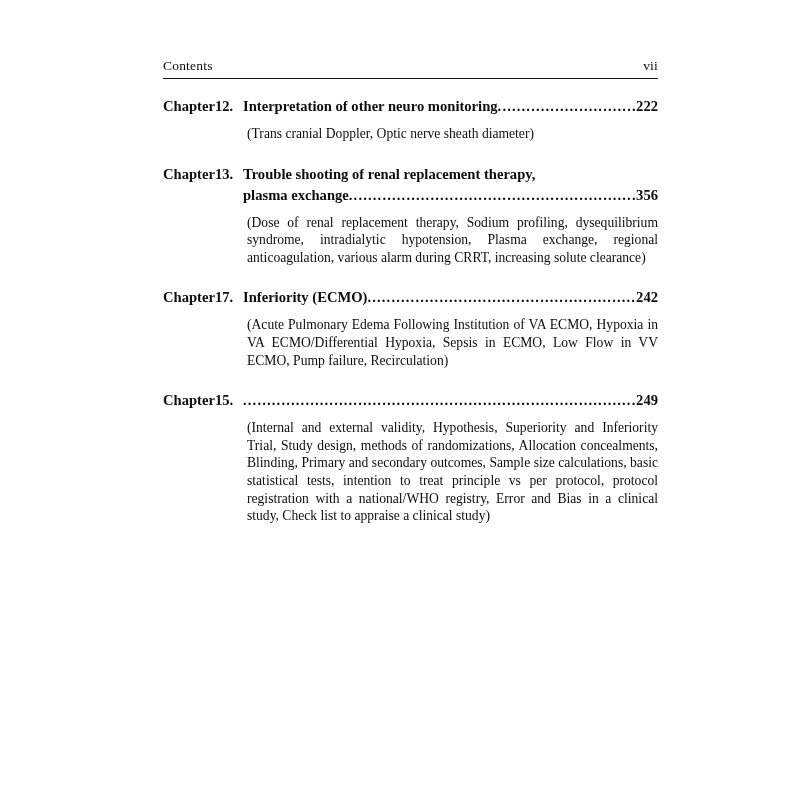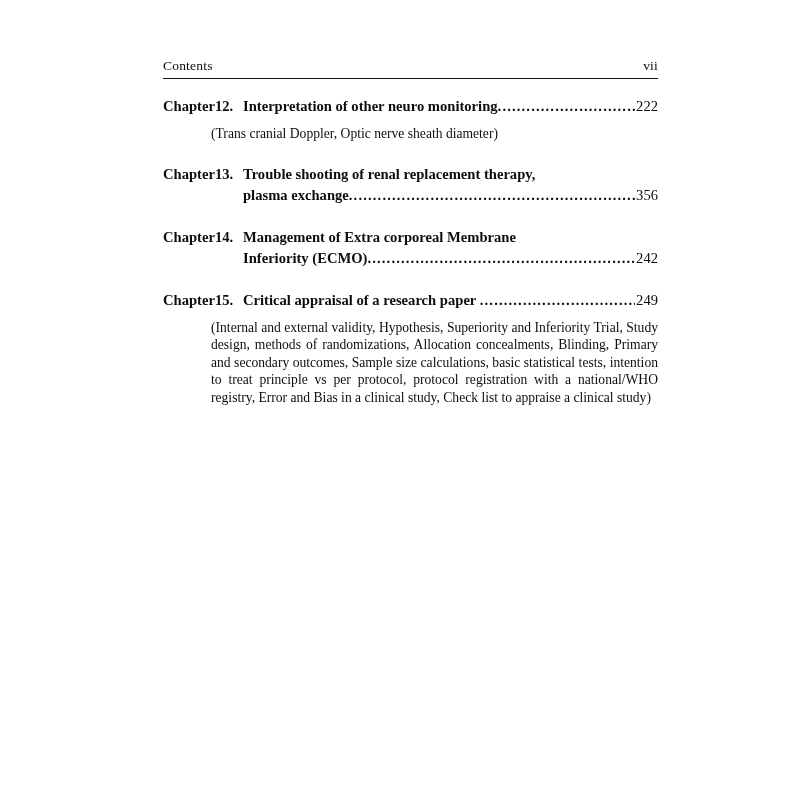--- a/index.html
+++ b/index.html
@@ -100,26 +100,26 @@
     white-space: nowrap;
     min-width: 0;
     letter-spacing: 1.15px;
     font-weight: bold;
     transform: translateY(-0.5px);
   }
   .page-num {
     flex: 0 0 auto;
     padding-left: 1px;
     white-space: nowrap;
-    font-weight: normal;
+    font-weight: bold;
   }
 
   
   .entry-desc {
-    margin-left: 48px;
+    margin-left: 84px;
     margin-top: 8px;
     font-size: 13.6px;
     line-height: 17.6px;
     text-align: justify;
     text-justify: inter-word;
     font-weight: normal;
     hyphens: none;
   }
   .entry-desc.no-justify { text-align: left; }
 </style>
@@ -158,46 +158,46 @@
           </div>
           <div class="chap-title-wrap">
             <div class="title-line"><span class="title-text">Trouble shooting of renal replacement therapy,</span></div>
             <div class="title-line leader-line">
               <span class="title-text">plasma exchange</span>
               <span class="leader">...........................................................................................................................................................</span>
               <span class="page-num">356</span>
             </div>
           </div>
         </div>
-      </div>
-      <div class="entry">
-        <div class="entry-head">
-          <div class="chap-label">
-            <span class="cl-word">Chapter</span>
-            <span class="cl-num">14.</span>
-          </div>
-          <div class="chap-title-wrap">
-            <div class="title-line"><span class="title-text">Management of Extra corporeal Membrane</span></div>
+        <div class="entry-desc">(Dose of renal replacement therapy, Sodium profiling, dysequilibrium syndrome, intradialytic hypotension, Plasma exchange, regional anticoagulation, various alarm during CRRT, increasing solute clearance)</div>
+      </div>
+      <div class="entry">
+        <div class="entry-head">
+          <div class="chap-label">
+            <span class="cl-word">Chapter</span>
+            <span class="cl-num">17.</span>
+          </div>
+          <div class="chap-title-wrap">
             <div class="title-line leader-line">
               <span class="title-text">Inferiority (ECMO)</span>
               <span class="leader">...........................................................................................................................................................</span>
               <span class="page-num">242</span>
             </div>
           </div>
         </div>
+        <div class="entry-desc">(Acute Pulmonary Edema Following Institution of VA ECMO, Hypoxia in VA ECMO/Differential Hypoxia, Sepsis in ECMO, Low Flow in VV ECMO, Pump failure, Recirculation)</div>
       </div>
       <div class="entry">
         <div class="entry-head">
           <div class="chap-label">
             <span class="cl-word">Chapter</span>
             <span class="cl-num">15.</span>
           </div>
           <div class="chap-title-wrap">
             <div class="title-line leader-line">
-              <span class="title-text">Critical appraisal of a research paper </span>
               <span class="leader">...........................................................................................................................................................</span>
               <span class="page-num">249</span>
             </div>
           </div>
         </div>
         <div class="entry-desc">(Internal and external validity, Hypothesis, Superiority and Inferiority Trial, Study design, methods of randomizations, Allocation concealments, Blinding, Primary and secondary outcomes, Sample size calculations, basic statistical tests, intention to treat principle vs per protocol, protocol registration with a national/WHO registry, Error and Bias in a clinical study, Check list to appraise a clinical study)</div>
       </div>
     </div>
 
 </div>

